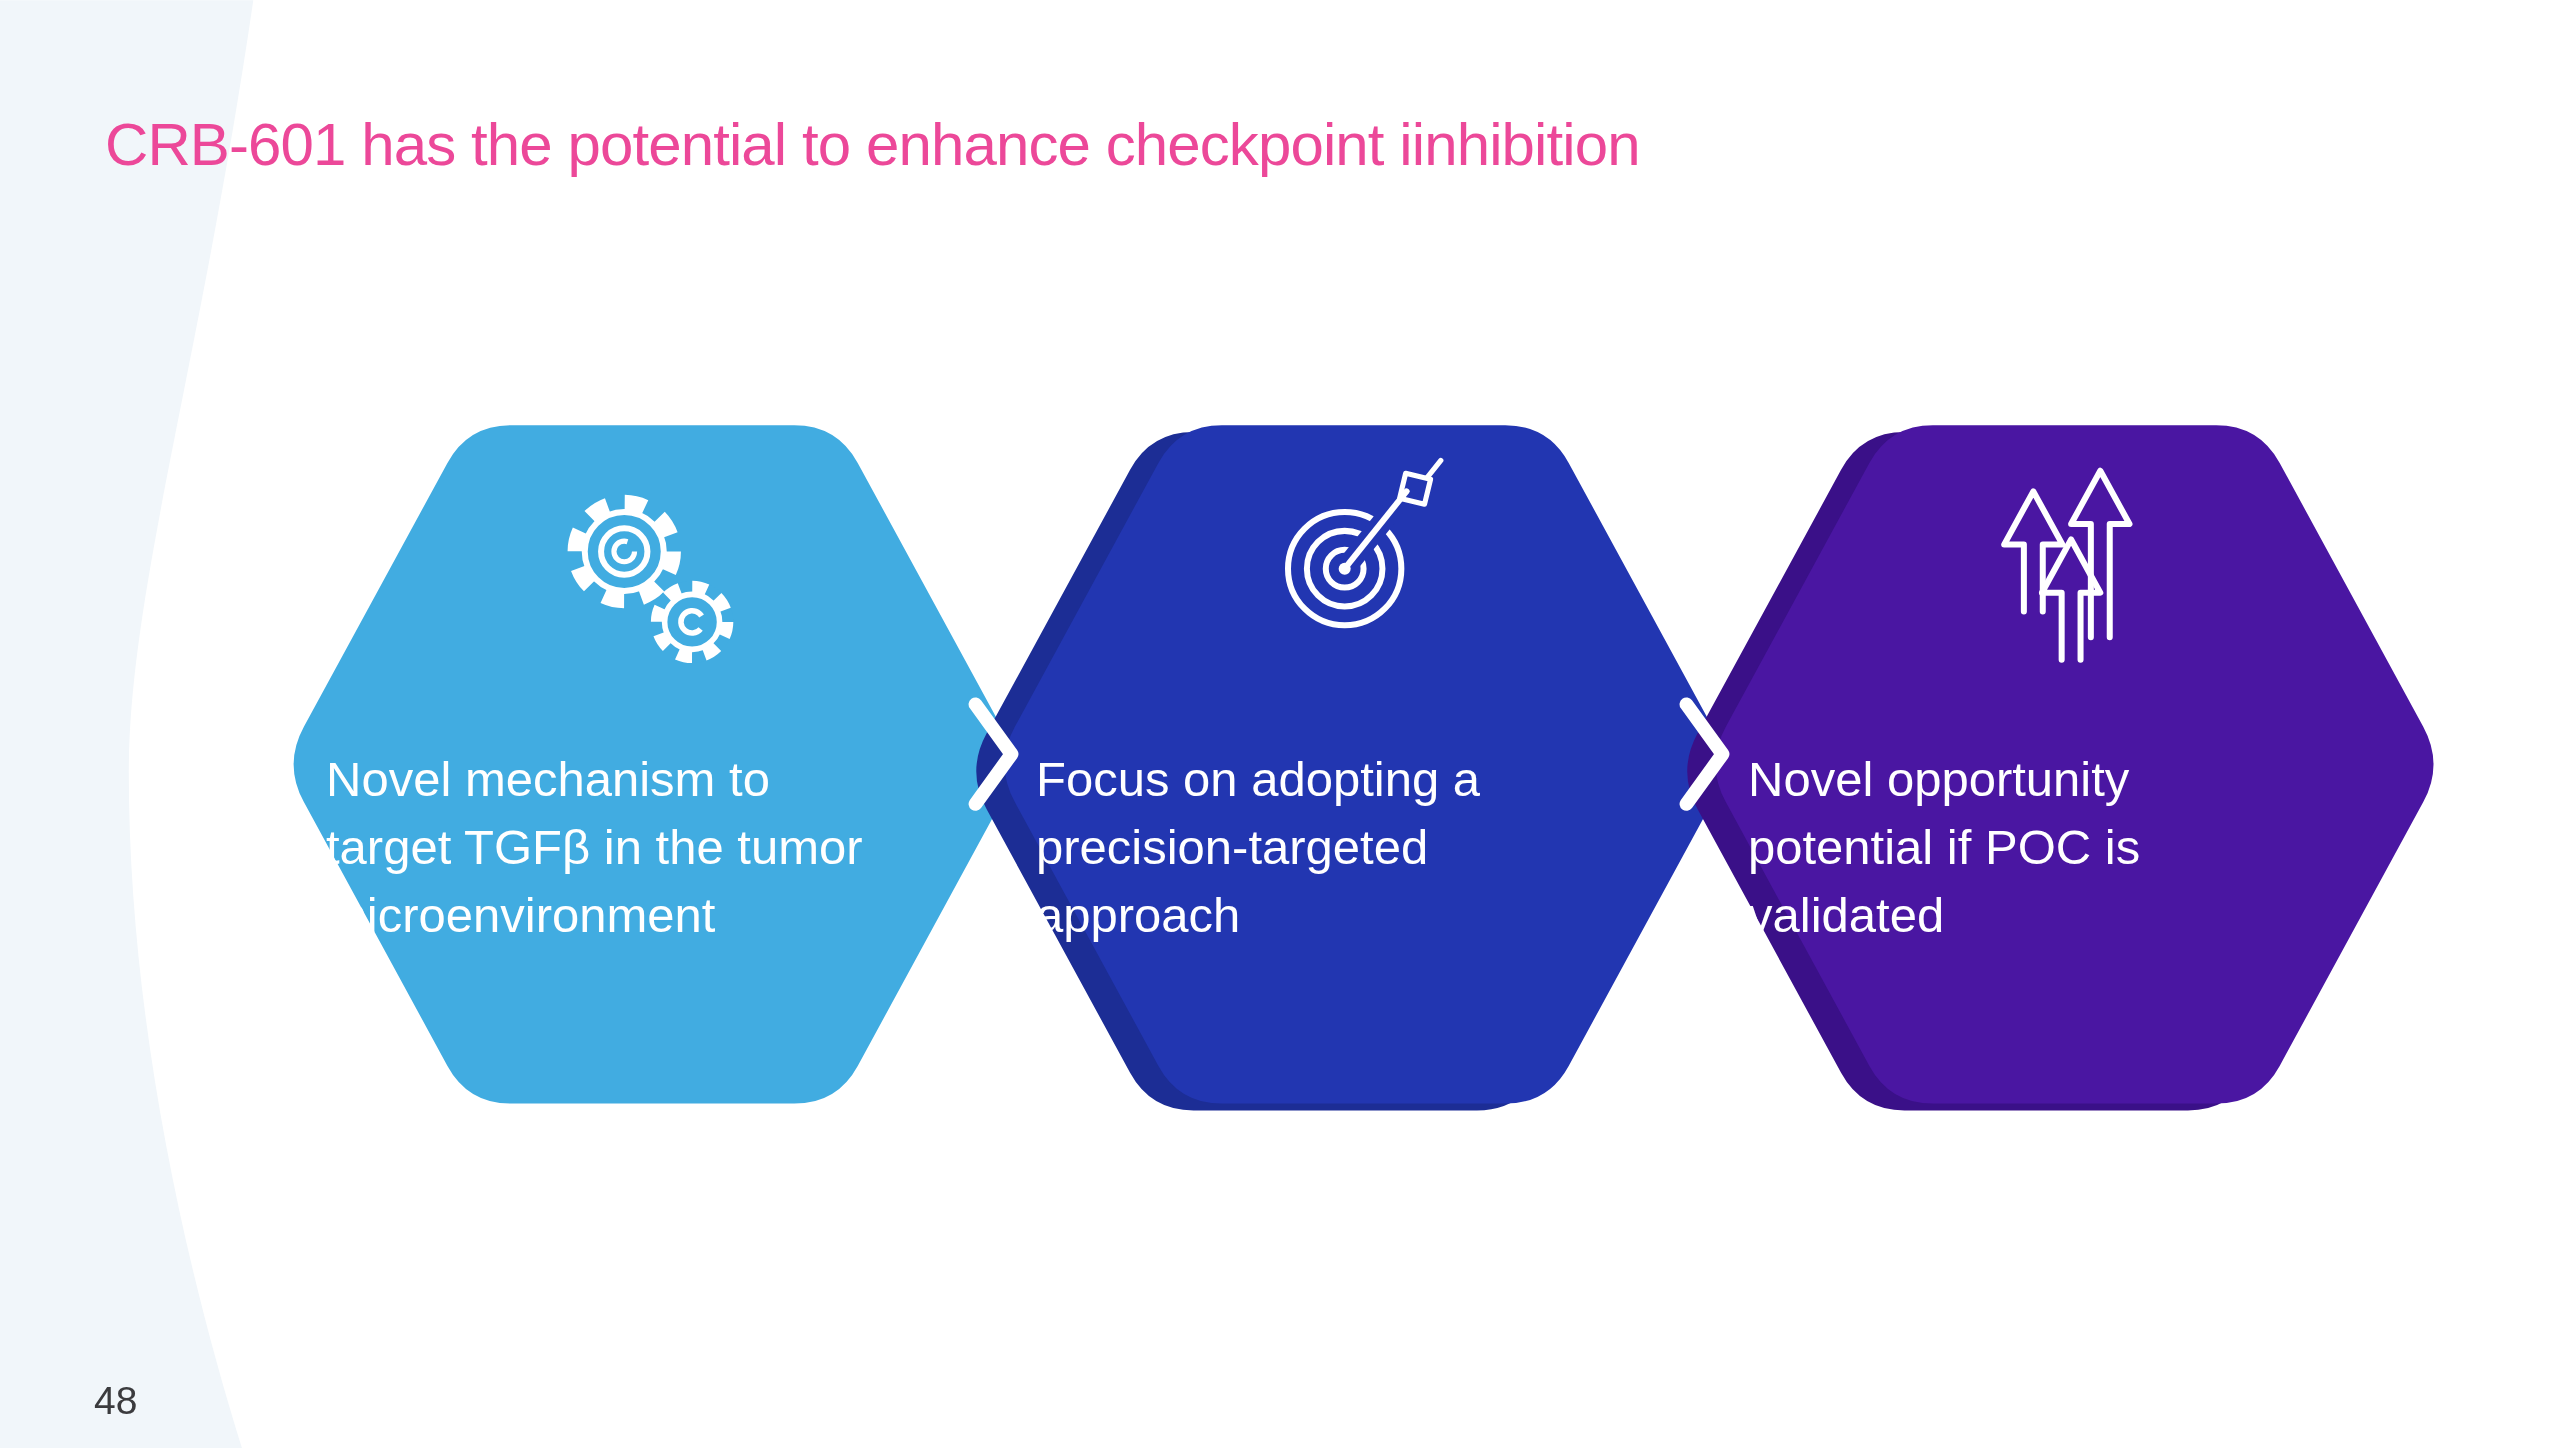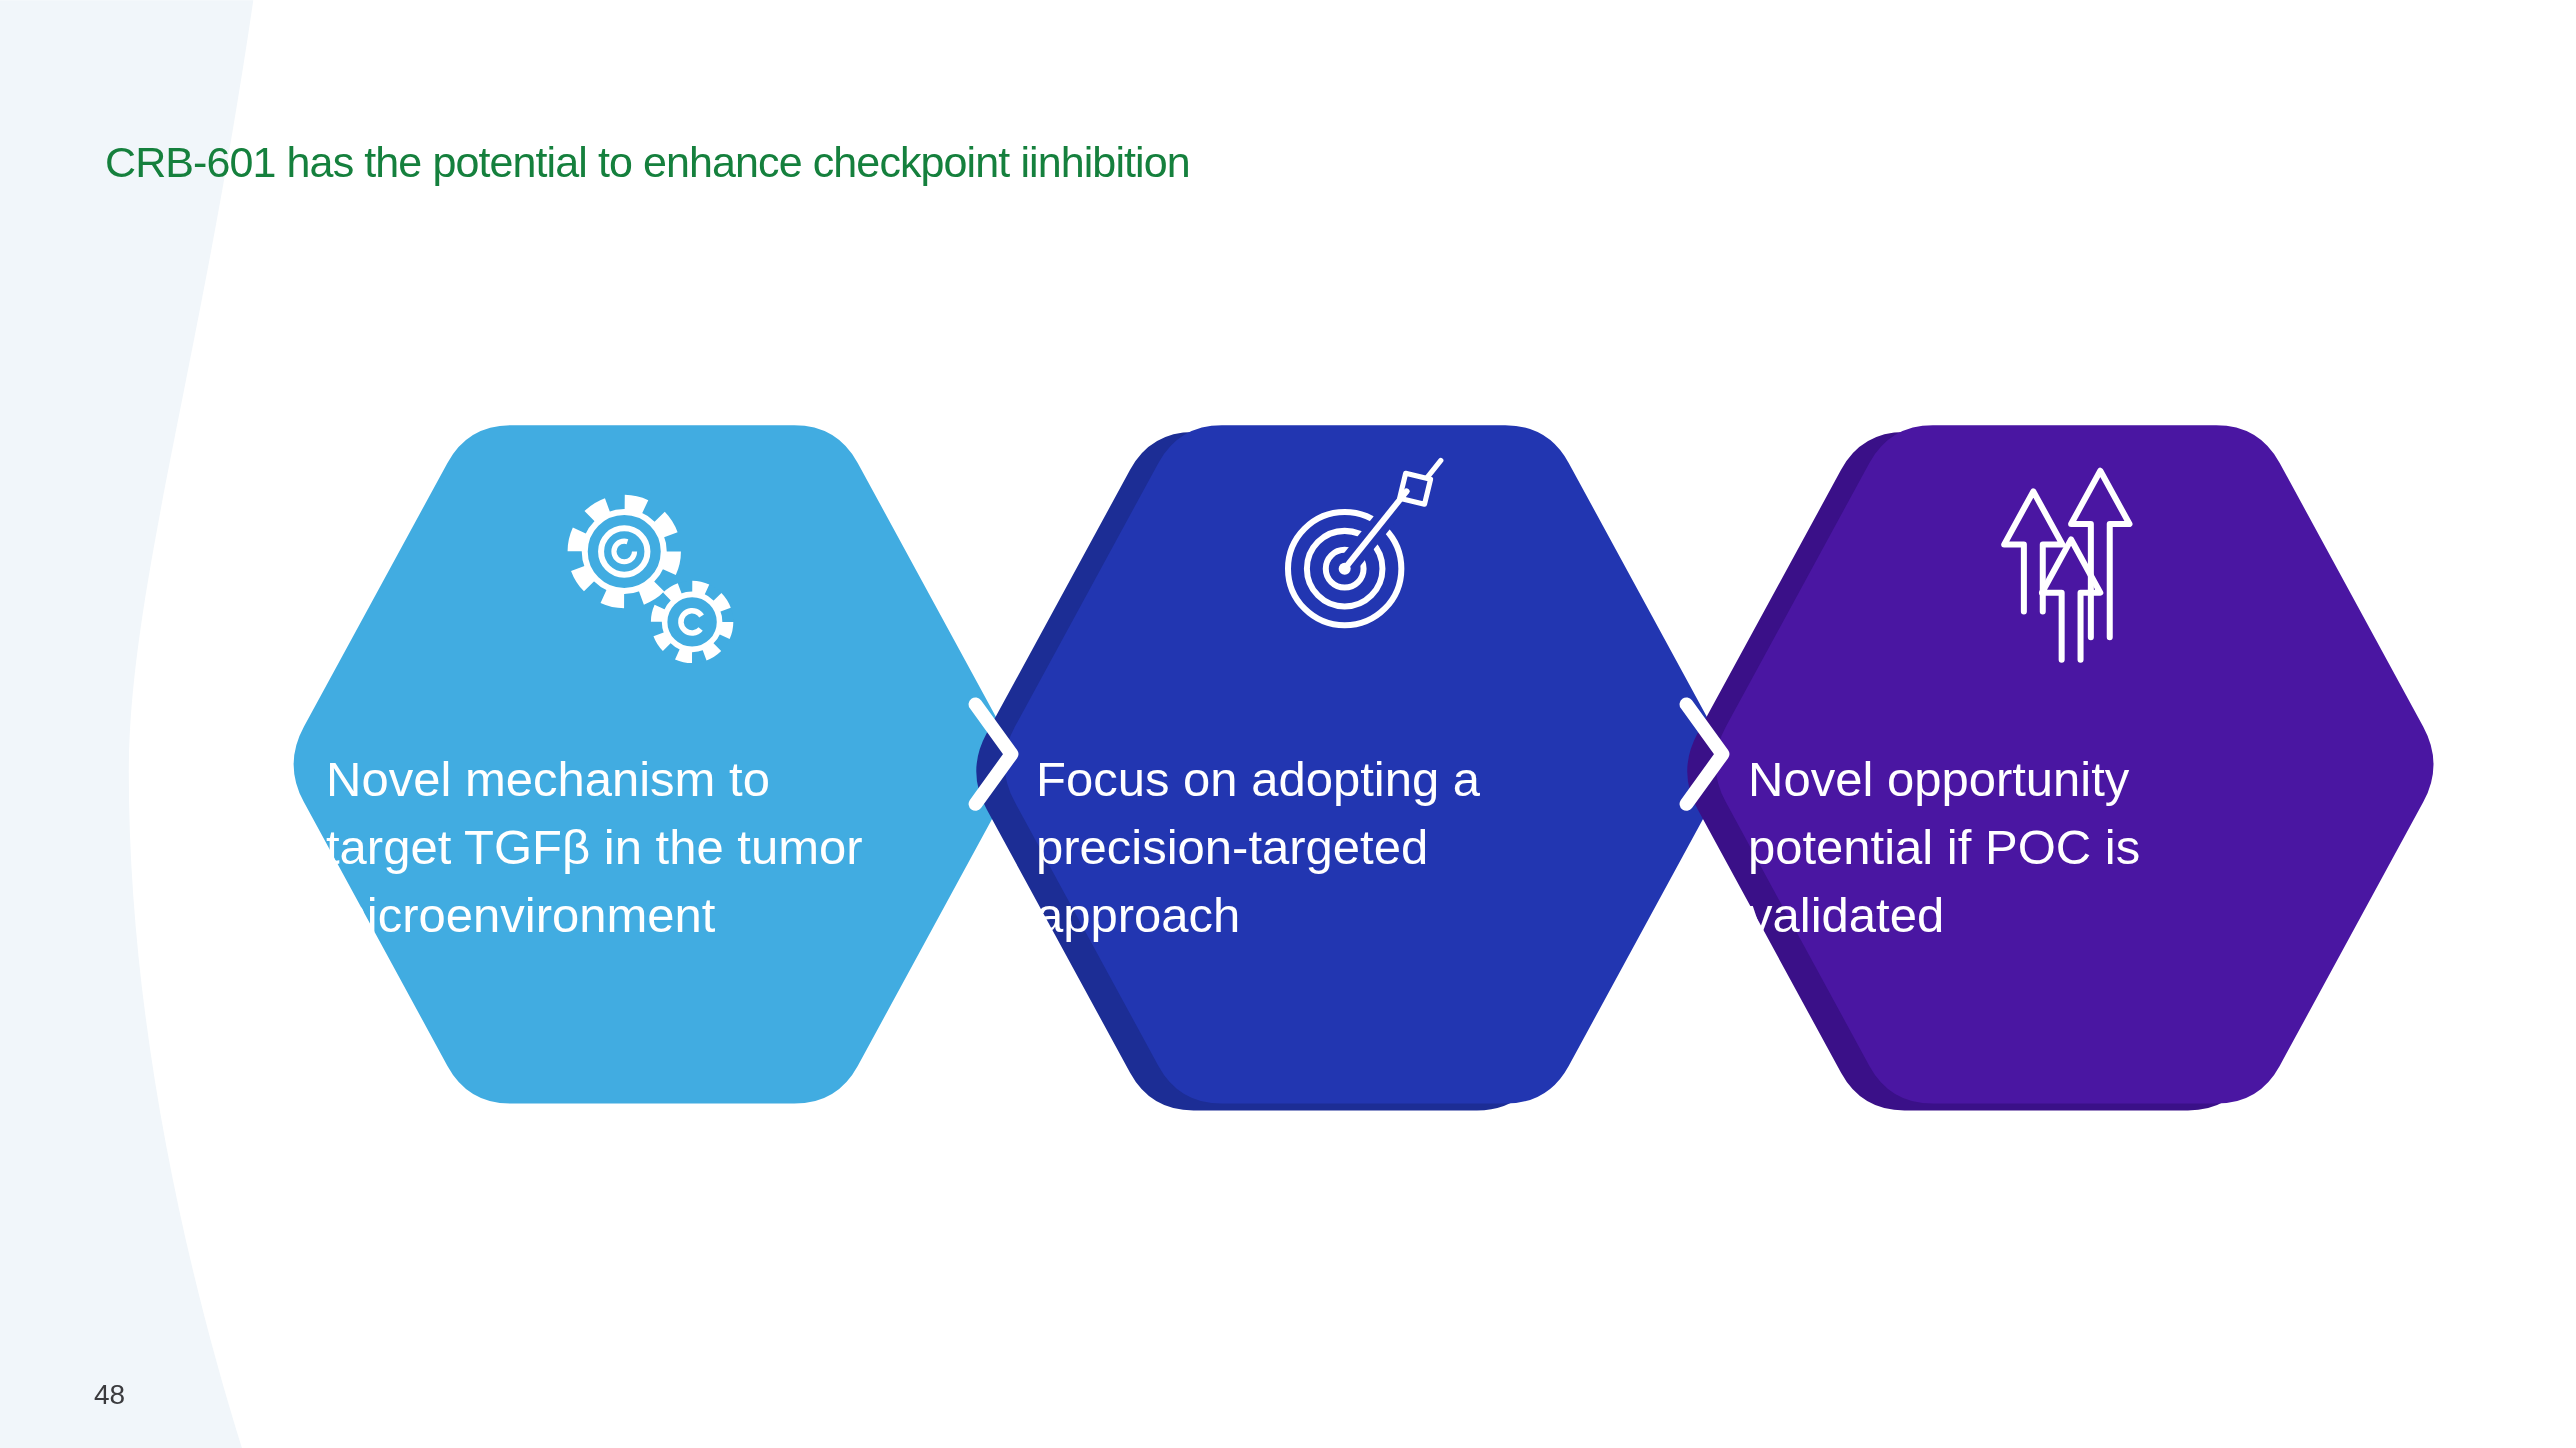--- a/index.html
+++ b/index.html
@@ -3,32 +3,32 @@
 <meta charset="utf-8">
 <style>
   html,body{margin:0;padding:0;background:#ffffff;}
   .slide{
     position:relative;width:2576px;height:1449px;background:#ffffff;overflow:hidden;
     font-family:"Liberation Sans", sans-serif;
   }
   .bg-svg{position:absolute;left:0;top:0;width:2576px;height:1449px;}
   .page-title{
     position:absolute;left:105px;top:110px;width:2061px;
-    font-size:43px;letter-spacing:-0.9px;color:#15803d;font-weight:400;margin-top:28px;
+    font-size:60px;letter-spacing:-0.9px;color:#ec4899;font-weight:400;
   }
   .hex-label{
     position:absolute;top:745px;width:653px;
     color:#ffffff;font-size:49px;line-height:68px;text-align:left;
     white-space:pre-line;font-weight:400;
   }
   .hex-label.s1{left:326px;}
   .hex-label.s2{left:1036px;}
   .hex-label.s3{left:1748px;}
   .page-number{
-    position:absolute;left:94px;top:1379px;font-size:28px;color:#3b3b3e;
+    position:absolute;left:94px;top:1379px;font-size:39px;color:#3b3b3e;
   }
   .logo{position:absolute;left:2361px;top:1333px;width:215px;height:116px;}
   .logo-company{
     position:absolute;left:5.2px;top:13.7px;font-size:50px;letter-spacing:2.6px;
     transform:scaleX(0.63);transform-origin:left top;font-weight:400;
   }
   .logo-division{
     position:absolute;left:6px;top:67px;font-size:12.5px;letter-spacing:1.5px;
     transform:scaleX(0.9);transform-origin:left top;font-weight:400;
   }

